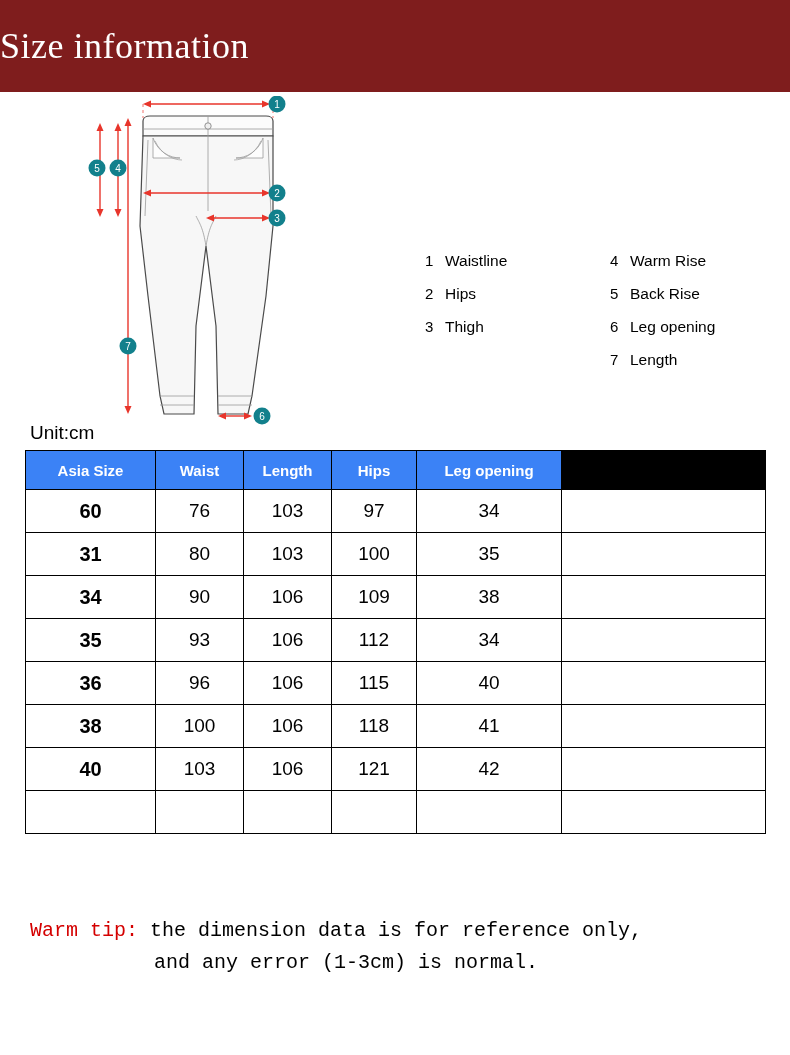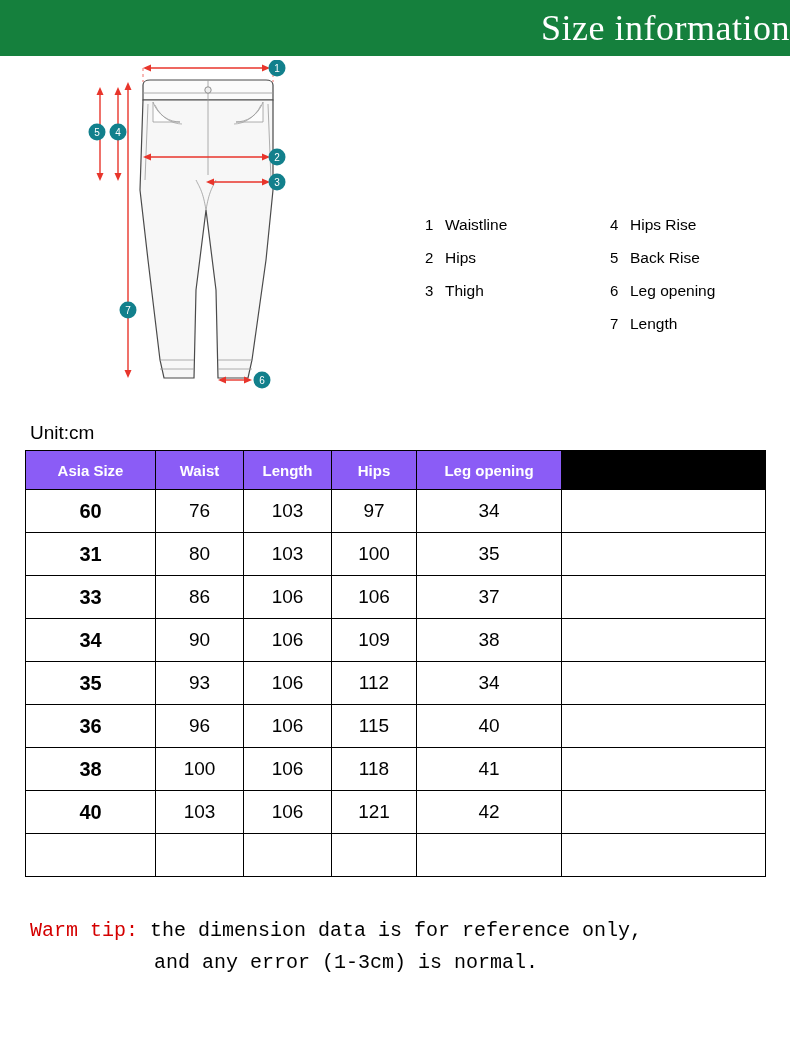--- a/index.html
+++ b/index.html
@@ -15,25 +15,25 @@
     position: relative;
   }
   .page {
     width: 790px;
     height: 1055px;
     position: relative;
     box-sizing: border-box;
   }
   
   .header {
-    height: 56px;
-    background: #15803d;
+    height: 92px;
+    background: #7f1d1d;
     display: flex;
     align-items: center;
-    justify-content: flex-end;
+    justify-content: flex-start;
   }
   .header-title {
     color: #ffffff;
     font-size: 36px;
     font-family: "Liberation Serif", serif;
     font-weight: normal;
     letter-spacing: 0.5px;
   }
   
   .diagram-area {
@@ -93,21 +93,21 @@
     border-collapse: collapse;
     table-layout: fixed;
   }
   .size-table th, .size-table td {
     border: 1px solid #000000;
     text-align: center;
     height: 40px;
     font-family: "Liberation Sans", sans-serif;
   }
   .size-table thead th {
-    background: #8b5cf6;
+    background: #3b82f6;
     color: #ffffff;
     font-size: 15px;
     font-weight: bold;
     height: 36px;
   }
   .size-table thead th.blank {
     background: #000000;
     border-right: 1px solid #000;
   }
   .size-table td {
@@ -258,21 +258,21 @@
           <span class="legend-label">Hips</span>
         </div>
         <div class="legend-row">
           <span class="legend-num">3</span>
           <span class="legend-label">Thigh</span>
         </div>
       </div>
       <div class="legend-col right">
         <div class="legend-row">
           <span class="legend-num">4</span>
-          <span class="legend-label">Hips Rise</span>
+          <span class="legend-label">Warm Rise</span>
         </div>
         <div class="legend-row">
           <span class="legend-num">5</span>
           <span class="legend-label">Back Rise</span>
         </div>
         <div class="legend-row">
           <span class="legend-num">6</span>
           <span class="legend-label">Leg opening</span>
         </div>
         <div class="legend-row">
@@ -315,28 +315,20 @@
       </tr>
       <tr>
         <td class="size-col">31</td>
         <td>80</td>
         <td>103</td>
         <td>100</td>
         <td>35</td>
         <td class="empty-col"></td>
       </tr>
       <tr>
-        <td class="size-col">33</td>
-        <td>86</td>
-        <td>106</td>
-        <td>106</td>
-        <td>37</td>
-        <td class="empty-col"></td>
-      </tr>
-      <tr>
         <td class="size-col">34</td>
         <td>90</td>
         <td>106</td>
         <td>109</td>
         <td>38</td>
         <td class="empty-col"></td>
       </tr>
       <tr>
         <td class="size-col">35</td>
         <td>93</td>

